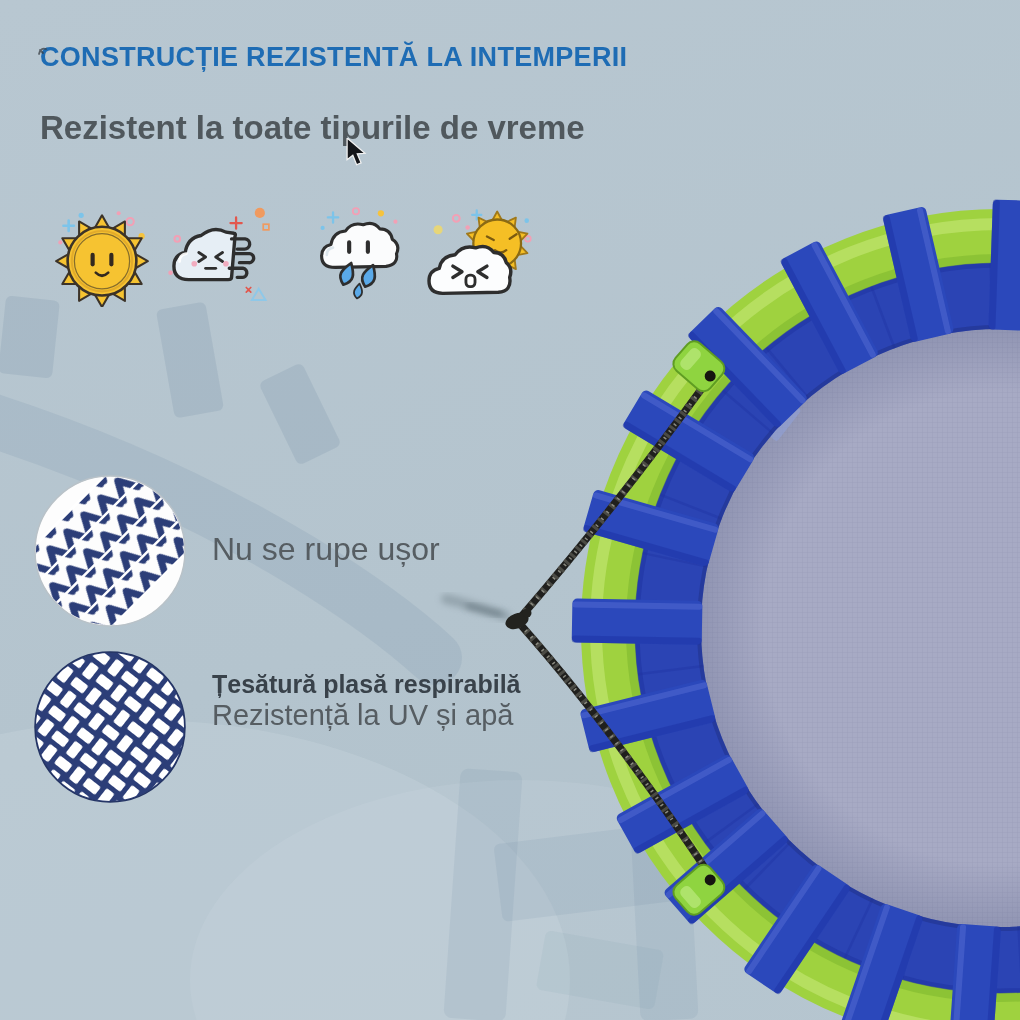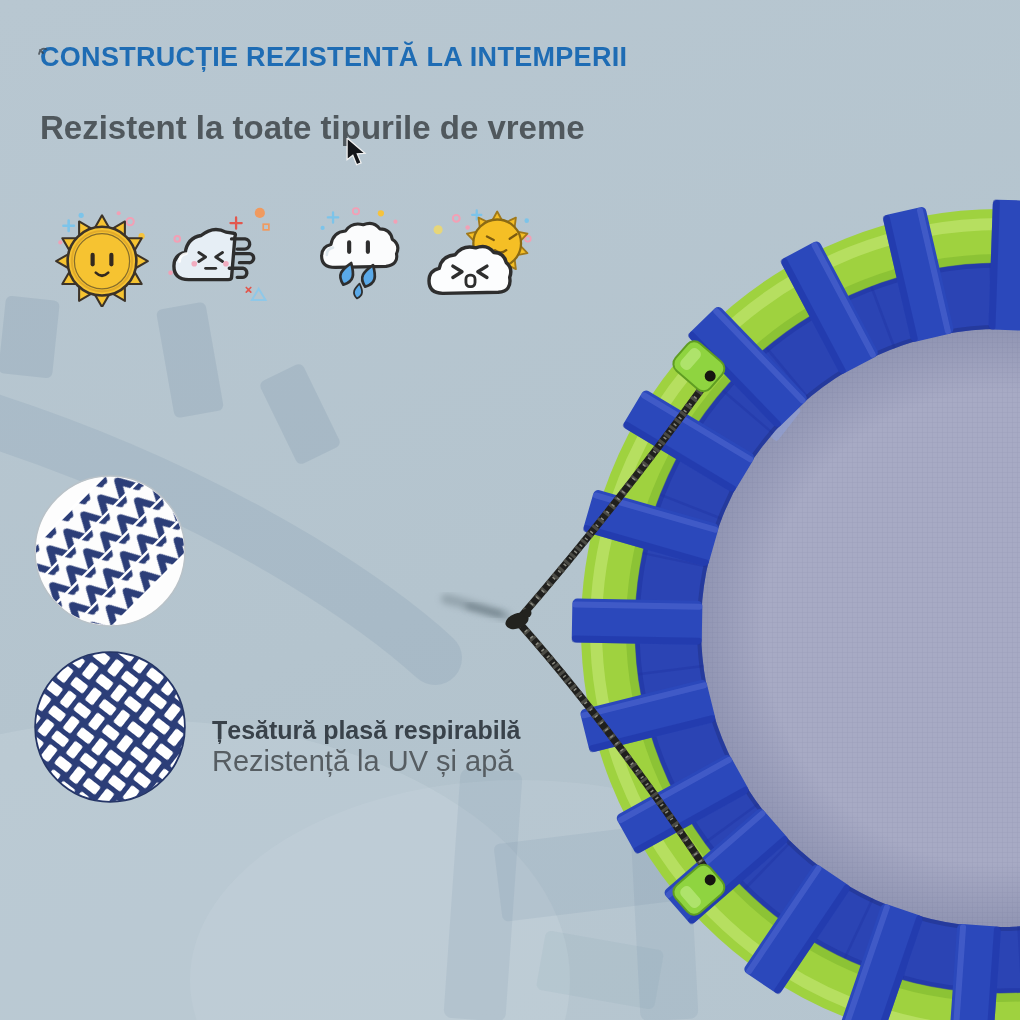--- a/index.html
+++ b/index.html
@@ -14,21 +14,21 @@
   .stage{position:relative;width:1020px;height:1020px;background:linear-gradient(160deg,#b8c7d1 0%,#b4c4ce 55%,#b0c1cb 100%);}
   .scene{position:absolute;left:0;top:0;width:1020px;height:1020px;z-index:1}
   .hdr{position:absolute;left:40px;top:42px;z-index:3;width:640px}
   .hdr h1{font-size:27px;font-weight:700;letter-spacing:.3px;color:var(--heading_blue,#1e6cb4);white-space:nowrap}
   .hdr p{margin-top:36px;font-size:33px;font-weight:700;color:#50585d;white-space:nowrap}
   .wicon{position:absolute;z-index:3}
   .wicon svg{display:block}
   .feat-img{position:absolute;left:33px;z-index:3;width:154px;height:154px}
   .fi1{top:474px}.fi2{top:650px}
   .ftxt{position:absolute;left:212px;z-index:3}
-  .ft1{top:524px}.ft2{top:716px}
+  .ft1{top:524px}.ft2{top:670px}
   .ftxt h2{color:var(--title_dark,#39424a);font-weight:700}
   .ft1 h2{font-size:27px}.ft2 h2{font-size:25px}
   .ftxt p{color:var(--body_gray,#565d62);font-weight:400}
   .ft1 p{font-size:32px;margin-top:7px}.ft2 p{font-size:29px;}
   .cursor-layer{position:absolute;z-index:6}
   
   .meshF{fill:var(--mesh_grey,#a7aac4)}
   .strapF{fill:var(--strap_blue,#2b48bb)}
   .borderS{stroke:var(--border_blue,#2b44b4);fill:none}
   .tubeS{stroke:var(--ring_green,#9fd23f);fill:none}
@@ -291,20 +291,21 @@
               <line x1="-30" y1="48" x2="184" y2="48"></line>
             <line x1="-30" y1="76" x2="184" y2="76"></line>
               <line x1="-30" y1="104" x2="184" y2="104"></line>
             <line x1="-30" y1="132" x2="184" y2="132"></line>
           </g>
         </g>
       </g>
     </svg>
   </div>
   <div class="ftxt ft1">
+    <p>Nu se rupe ușor</p>
   </div>
 
   <div class="feat-img fi2">
     <svg width="154" height="154" viewBox="0 0 154 154">
       <defs>
         <clipPath id="cc2">
             <circle cx="77" cy="77" r="74"></circle>
           </clipPath>
         <pattern id="weaveP" patternUnits="userSpaceOnUse" width="36" height="36">
           <g fill="#ffffff">

